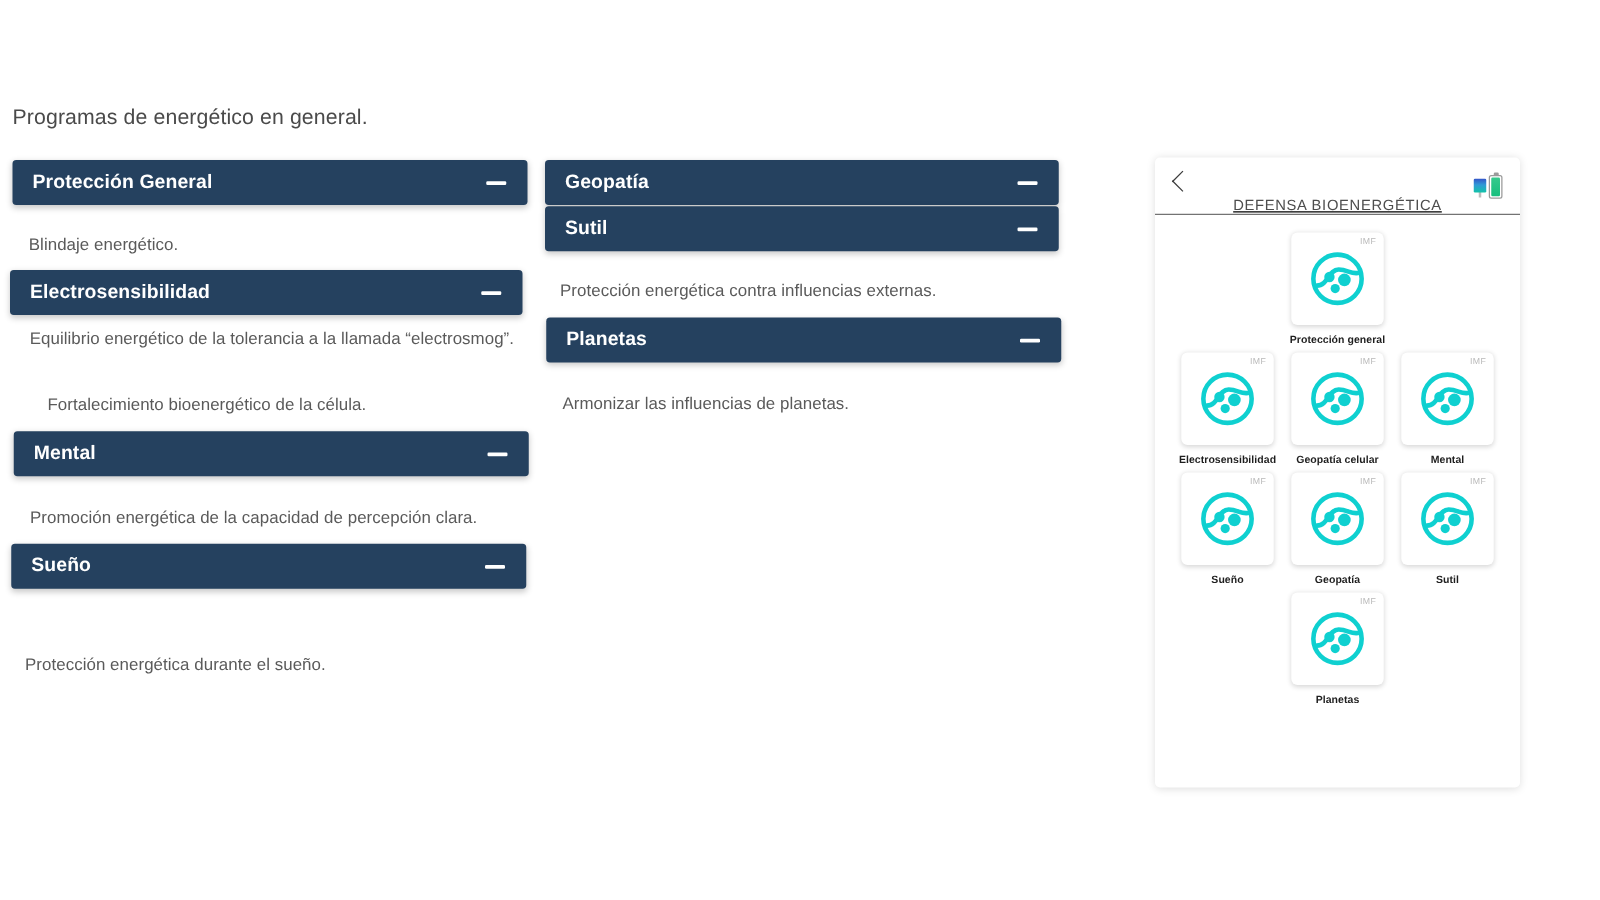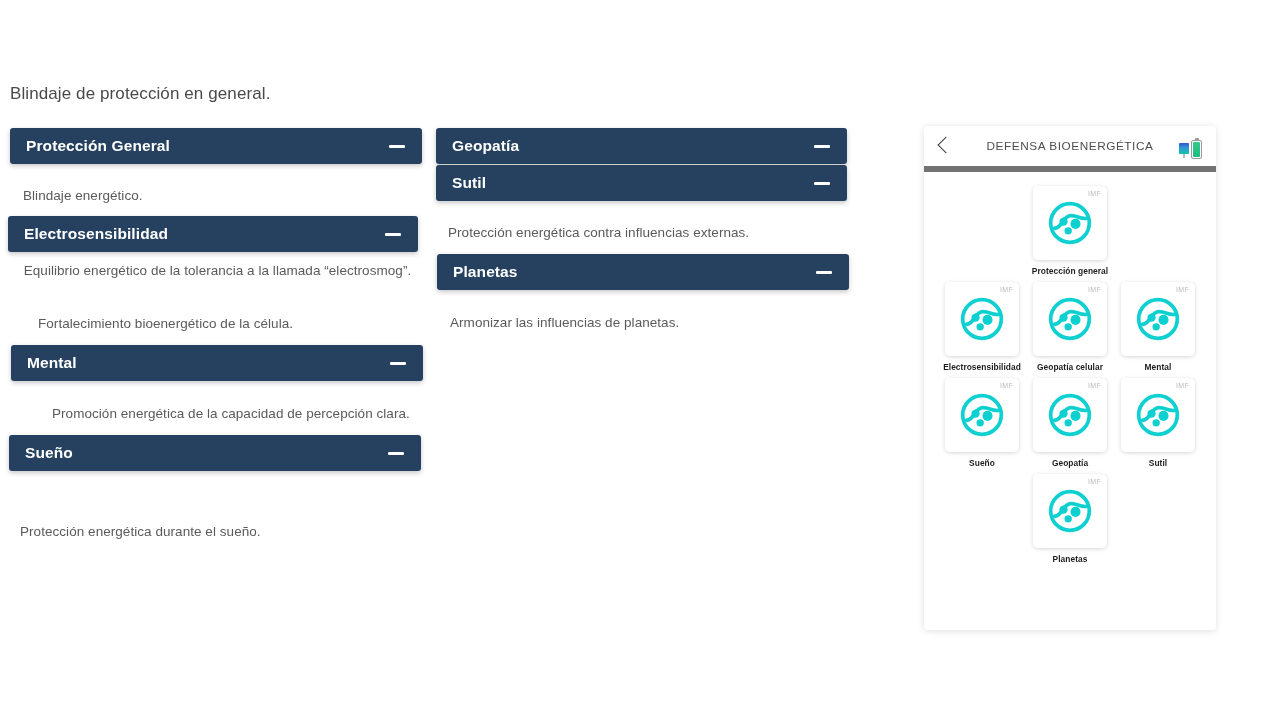--- a/index.html
+++ b/index.html
@@ -82,21 +82,21 @@
   .left  .i0 .acc-header { margin: 0 8px 0 10px; }
   .left  .i0 .acc-body   { padding-left: 23px; padding-top: 21px; padding-bottom: 10px; }
 
   .left  .i1 .acc-header { margin: 0 12px 0 8px; }
   .left  .i1 .acc-body   { padding-left: 21px; padding-top: 8px; padding-bottom: 10px; text-align: center; }
 
   .left  .i2 .acc-header { margin: 0 10px 0 8px; }
   .left  .i2 .acc-body   { padding-left: 22px; padding-top: 22px; padding-bottom: 11px; margin-left: 16px; }
 
   .left  .i3 .acc-header { margin: 0 7px 0 11px; }
-  .left  .i3 .acc-body   { padding-left: 24px; padding-top: 22px; padding-bottom: 11px; margin-left: 28px; }
+  .left  .i3 .acc-body   { padding-left: 24px; padding-top: 22px; padding-bottom: 11px; }
 
   .left  .i4 .acc-header { margin: 0 9px 0 9px; }
   .left  .i4 .acc-body   { padding-left: 20px; padding-top: 22px; padding-bottom: 11px; margin-top: 28px; }
 
   .right .i0 .acc-header { margin: 0 13px 0 6px; }
   .right .i0 .acc-body   { padding-left: 18px; padding-top: 21px; padding-bottom: 9px; }
 
   .right .i1 .acc-header { margin: 0 13px 0 6px; margin-top: 1px; }
   .right .i1 .acc-body   { padding-left: 18px; padding-top: 21px; padding-bottom: 11px; }
 
@@ -111,23 +111,24 @@
     width: 292px;
     height: 504px;
     background: #ffffff;
     border-radius: 4px;
     box-shadow: 0 1px 7px rgba(0,0,0,0.13);
   }
 
   .device-topbar {
     position: relative;
     height: 46px;
-    border-bottom: 6px solid #737373;
-    display: flex;
-    align-items: center;
+    border-bottom: 1px solid #737373;
+    display: flex;
+    align-items: flex-end;
+    text-decoration: underline;
   }
 
   .back-chevron {
     position: absolute;
     left: 16px;
     top: 13px;
     width: 12px;
     height: 12px;
     border-left: 1.7px solid #3a3a3a;
     border-bottom: 1.7px solid #3a3a3a;
@@ -248,21 +249,21 @@
     text-align: center;
     white-space: nowrap;
     letter-spacing: 0.05px;
   }
 </style>
 </head>
 <body>
 
 <div id="page">
 
-  <h1 class="page-title">Blindaje de protección en general.</h1>
+  <h1 class="page-title">Programas de energético en general.</h1>
 
   <div class="accordion-col left">
 
     <div class="acc-item i0">
       <div class="acc-header">
         <span class="acc-title">Protección General</span>
         <span class="minus-icon"></span>
       </div>
       <div class="acc-body">
         <p>Blindaje energético.</p>

